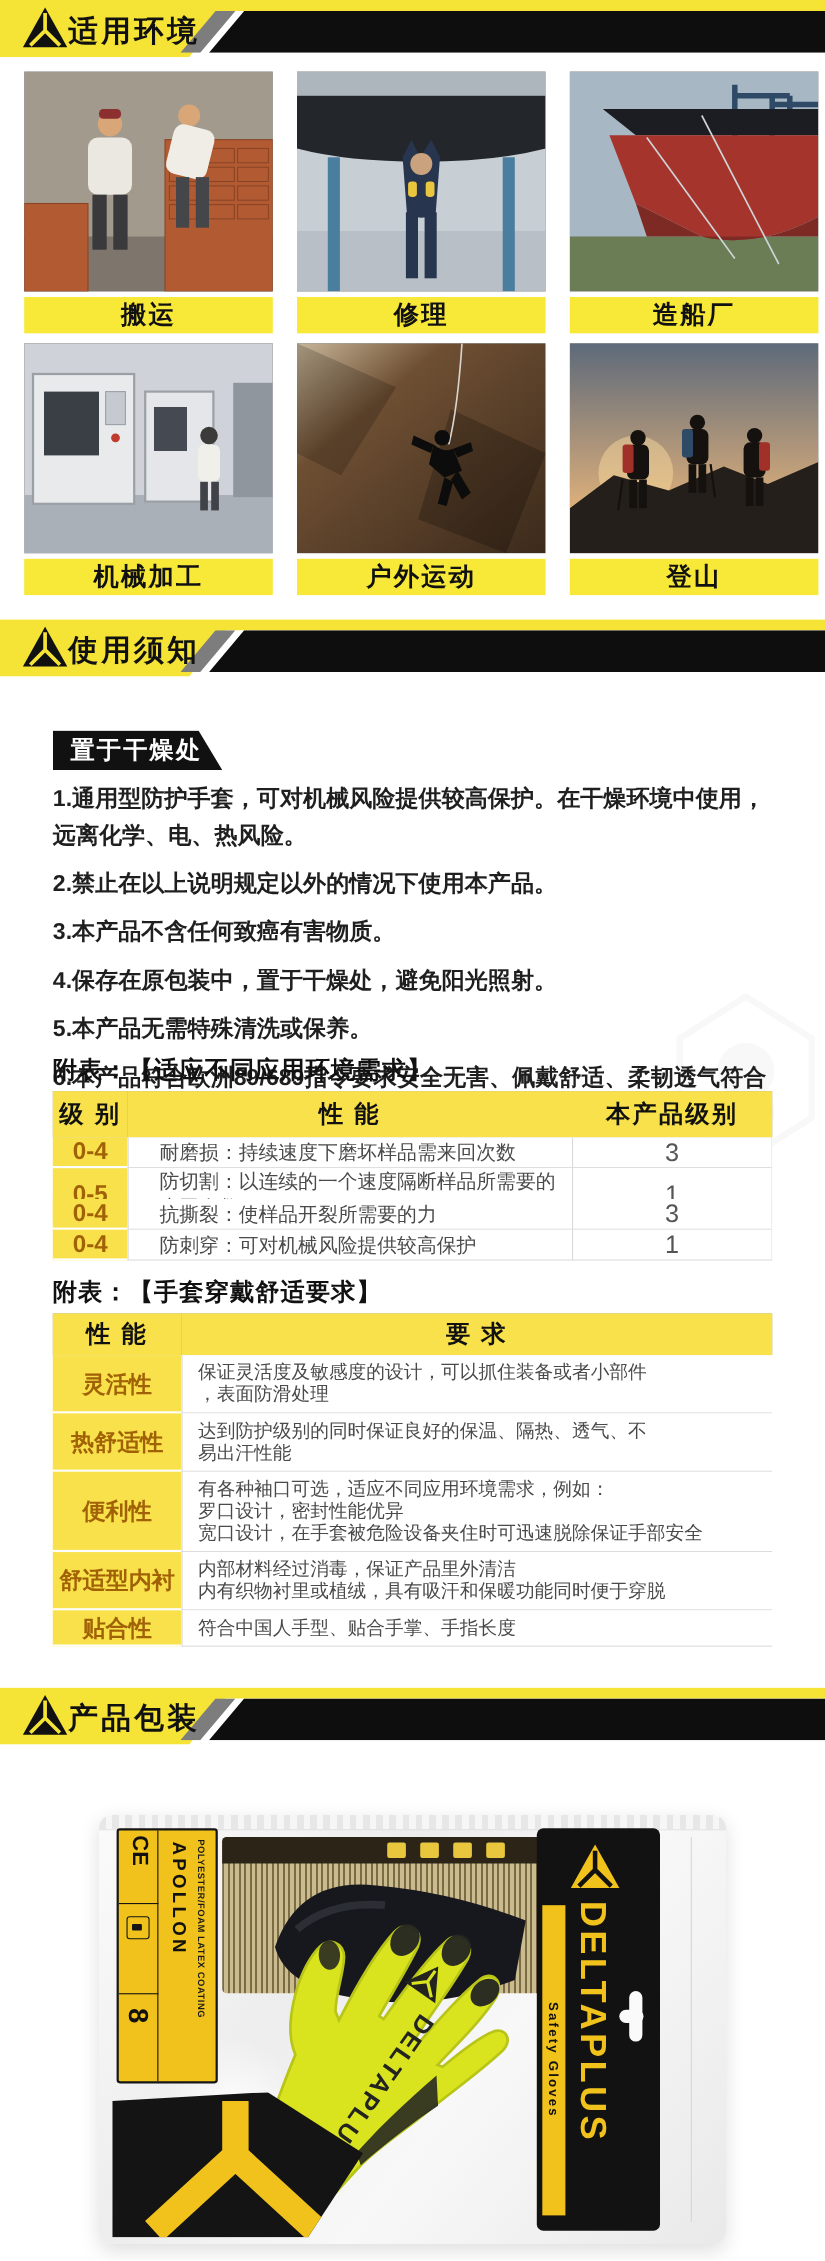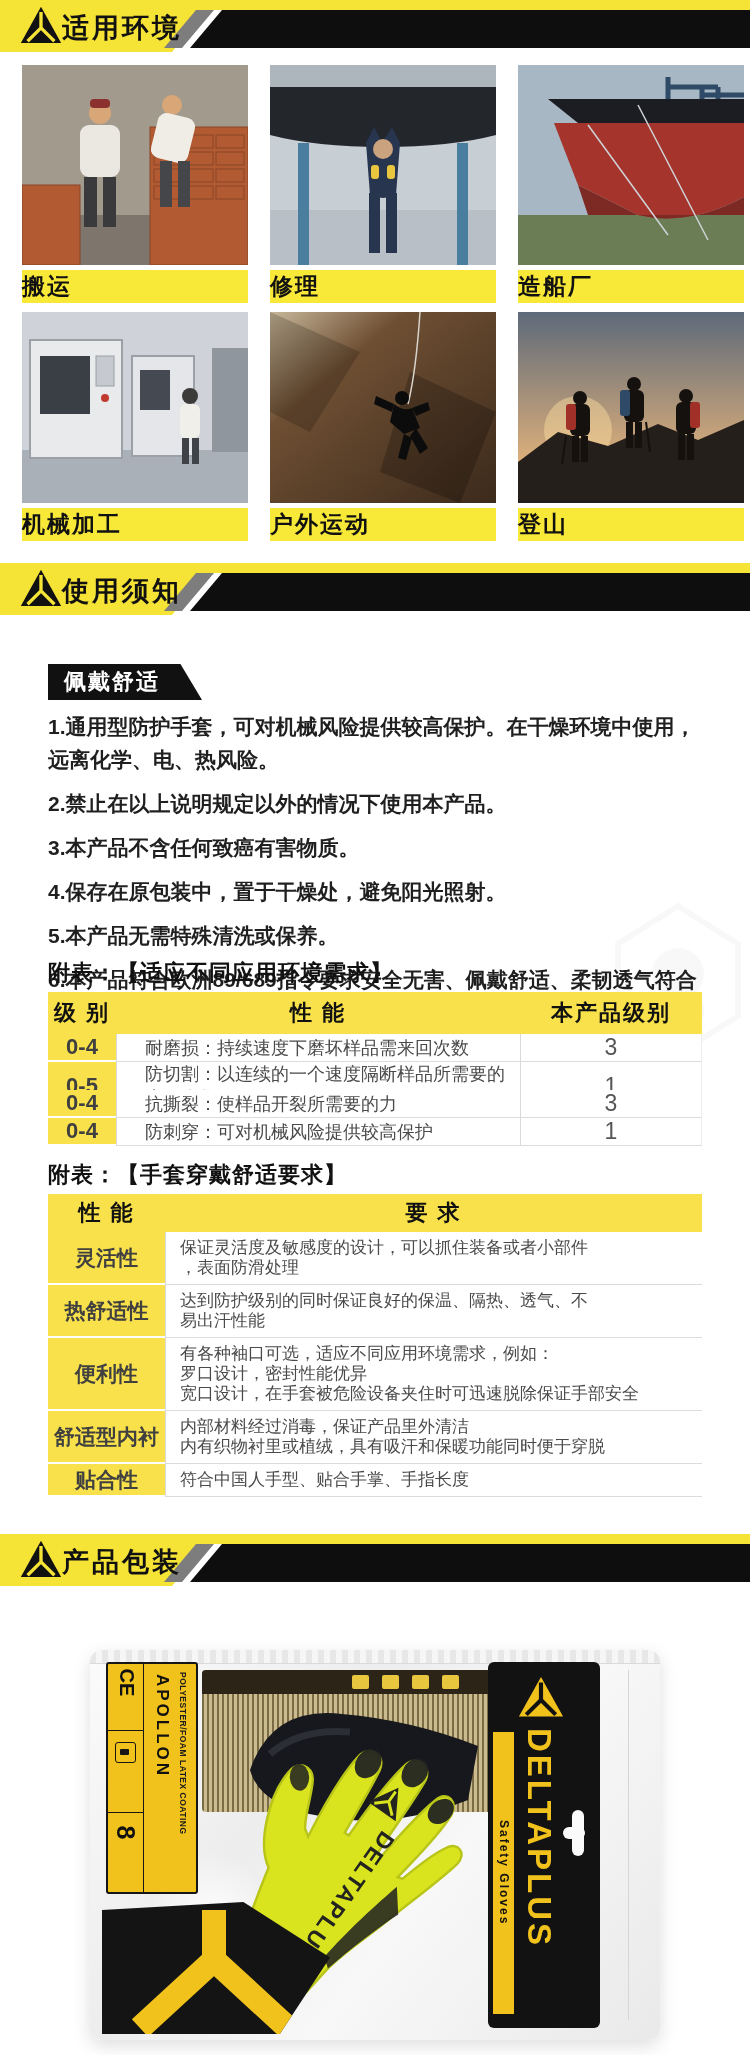--- a/index.html
+++ b/index.html
@@ -16,42 +16,42 @@
   .hdr-black{position:absolute;left:0;top:0;width:750px;height:62px;background:#0e0e0e;
     clip-path:polygon(222px 10px,750px 10px,750px 48px,190px 48px);}
   .hdr-logo{position:absolute;left:20px;top:6px;width:42px;height:42px;}
   .hdr-title{position:absolute;left:62px;top:11px;font-size:27px;font-weight:bold;color:#111;
     letter-spacing:3px;line-height:34px;}
 
   
   .env-photo{position:absolute;width:226px;overflow:hidden;background:#888;}
   .env-photo svg{display:block;width:100%;height:100%;}
   .env-label{position:absolute;width:226px;height:33px;background:#F8E838;color:#111;
-    font-size:23px;font-weight:bold;line-height:33px;letter-spacing:2px;}
+    font-size:23px;font-weight:bold;text-align:center;line-height:33px;letter-spacing:2px;}
 
   
   .notice-badge{position:absolute;left:48px;top:664px;width:154px;height:36px;background:#111;
     clip-path:polygon(0 0,86% 0,100% 100%,0 100%);color:#fff;font-size:22px;font-weight:bold;
     line-height:36px;padding-left:16px;letter-spacing:2px;}
   .notes{position:absolute;left:48px;top:710px;width:664px;}
   .note-item{font-size:21px;font-weight:600;color:#1f1f1f;line-height:33px;margin-bottom:11px;}
 
   
   .tbl-title{position:absolute;left:48px;font-size:22px;font-weight:bold;color:#111;letter-spacing:1px;}
   .tbl{position:absolute;left:48px;width:654px;}
   .trow{display:grid;}
   .t1 .trow{grid-template-columns:68px 404px 182px;}
   .t2 .trow{grid-template-columns:117px 537px;}
   .thead{background:#a3a3a3;}
   .thead .tcell{background:#F8E14A;color:#111;font-weight:bold;font-size:22px;display:flex;
     align-items:center;justify-content:center;letter-spacing:2px;}
   .t1 .thead{height:42px;}
   .t2 .thead{height:38px;}
   .tcell{display:flex;align-items:center;}
-  .ycell{background:#F8E14A;color:#404040;font-weight:bold;justify-content:center;
+  .ycell{background:#F8E14A;color:#a16207;font-weight:bold;justify-content:center;
     border-bottom:2px solid #fff;font-size:22px;}
   .wcell{background:#fff;color:#4a4a4a;border-bottom:1px solid #dcdcdc;border-left:1px solid #d9d9d9;}
   .t1 .drow{height:28px;}
   .t1 .perf{font-size:18px;padding-left:28px;}
   .t1 .grade{justify-content:center;font-size:23px;color:#555;border-right:1px solid #eee;}
   .t2 .wcell{font-size:17px;line-height:20px;padding:6px 14px;white-space:pre-line;}
   .t2 .ycell{font-size:21px;}
 
   
   .watermark{position:absolute;left:608px;top:900px;width:140px;height:160px;opacity:0.55;}
@@ -273,21 +273,21 @@
     <div class="hdr-black"></div>
     <div class="hdr-logo">
       <svg viewBox="0 0 100 90">
           <path d="M50 2 L98 88 L2 88 Z" fill="#111"></path>
         <path d="M50 14 L50 52 M50 52 L18 84 M50 52 L82 84" stroke="#F5E336" stroke-width="8" fill="none"></path>
         </svg>
     </div>
     <div class="hdr-title">使用须知</div>
   </div>
 
-  <div class="notice-badge">佩戴舒适</div>
+  <div class="notice-badge">置于干燥处</div>
   <div class="notes">
     <div class="note-item">1.通用型防护手套，可对机械风险提供较高保护。在干燥环境中使用，远离化学、电、热风险。</div>
     <div class="note-item">2.禁止在以上说明规定以外的情况下使用本产品。</div>
     <div class="note-item">3.本产品不含任何致癌有害物质。</div>
     <div class="note-item">4.保存在原包装中，置于干燥处，避免阳光照射。</div>
     <div class="note-item">5.本产品无需特殊清洗或保养。</div>
     <div class="note-item">6.本产品符合欧洲89/689指令要求安全无害、佩戴舒适、柔韧透气符合欧洲EN420:2003（灵巧度5）和EN388:2003（3,1，3,1）标准。</div>
   </div>
 
   <div class="watermark">

